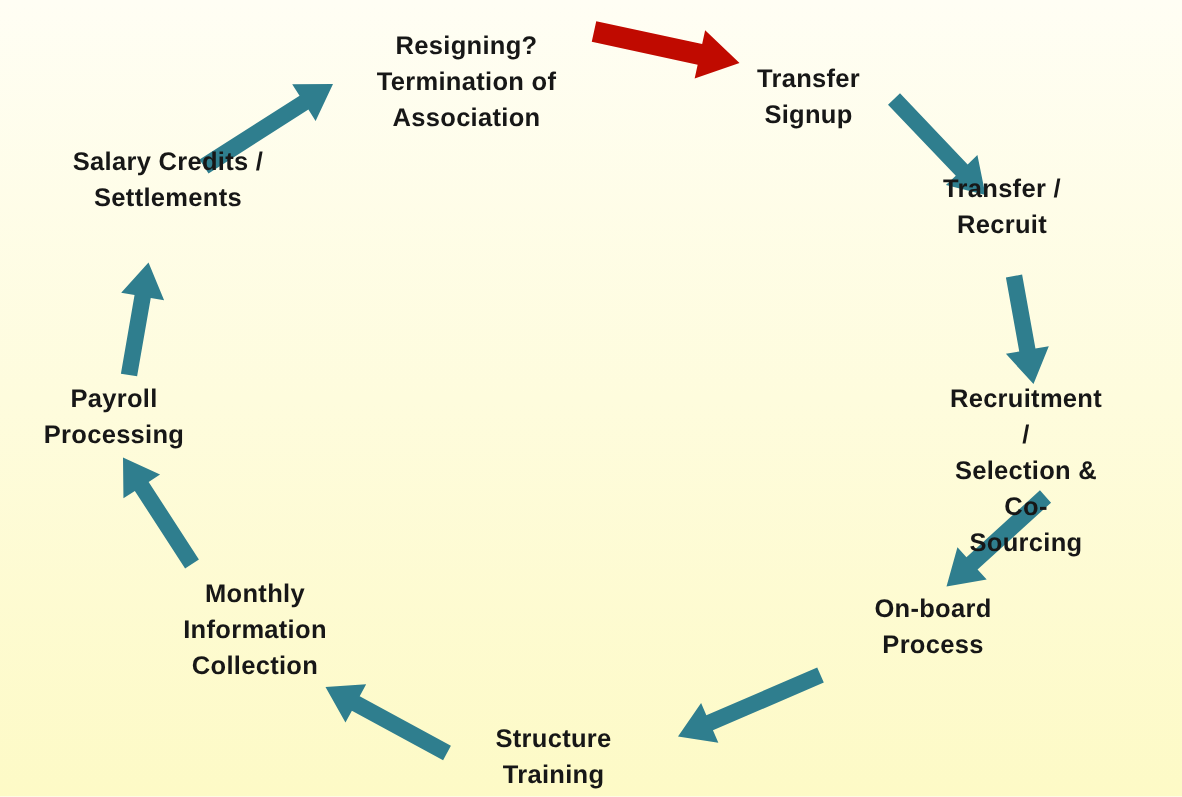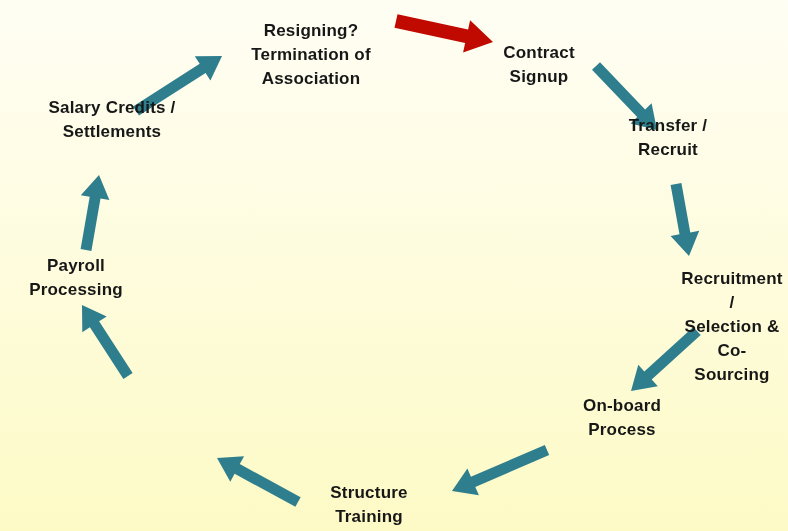--- a/index.html
+++ b/index.html
@@ -41,28 +41,31 @@
       <polygon points="693.3,326.9 644.3,371.5 638.3,364.8 631.0,391.0 657.8,386.3 651.7,379.6 700.7,335.1" fill="#2f7e8e"></polygon>
       <polygon points="544.8,445.0 470.9,476.8 467.4,468.6 452.0,491.0 478.9,495.2 475.3,486.9 549.2,455.0" fill="#2f7e8e"></polygon>
       <polygon points="300.6,497.2 239.8,464.1 244.1,456.2 217.0,458.0 230.3,481.7 234.6,473.8 295.4,506.8" fill="#2f7e8e"></polygon>
       <polygon points="132.6,373.0 99.1,321.3 106.7,316.4 82.0,305.0 82.3,332.2 89.9,327.3 123.4,379.0" fill="#2f7e8e"></polygon>
       <polygon points="91.4,250.9 100.5,198.6 109.4,200.1 99.0,175.0 80.8,195.2 89.7,196.7 80.6,249.1" fill="#2f7e8e"></polygon>
     </svg>
 
   <div class="node" style="color: rgb(23, 23, 23); left: 311px; top: 19px;">Resigning?
 Termination of
 Association</div>
-  <div class="node" style="color: rgb(23, 23, 23); left: 539px; top: 41px;">Contract
+  <div class="node" style="color: rgb(23, 23, 23); left: 539px; top: 41px;">Transfer
 Signup</div>
   <div class="node" style="color: rgb(23, 23, 23); left: 668px; top: 114px;">Transfer /
 Recruit</div>
-  <div class="node" style="color: rgb(23, 23, 23); left: 684px; top: 267px; margin-left: 48px;">Recruitment /
+  <div class="node" style="color: rgb(23, 23, 23); left: 684px; top: 254px;">Recruitment /
 Selection &amp;
 Co-Sourcing</div>
   <div class="node" style="color: rgb(23, 23, 23); left: 622px; top: 394px;">On-board
 Process</div>
   <div class="node" style="color: rgb(23, 23, 23); left: 369px; top: 481px;">Structure
 Training</div>
+  <div class="node" style="color: rgb(23, 23, 23); left: 170px; top: 384px;">Monthly
+Information
+Collection</div>
   <div class="node" style="color: rgb(23, 23, 23); left: 76px; top: 254px;">Payroll
 Processing</div>
   <div class="node" style="color: rgb(23, 23, 23); left: 112px; top: 96px;">Salary Credits /
 Settlements</div>
 </div>
 
 </body></html>

